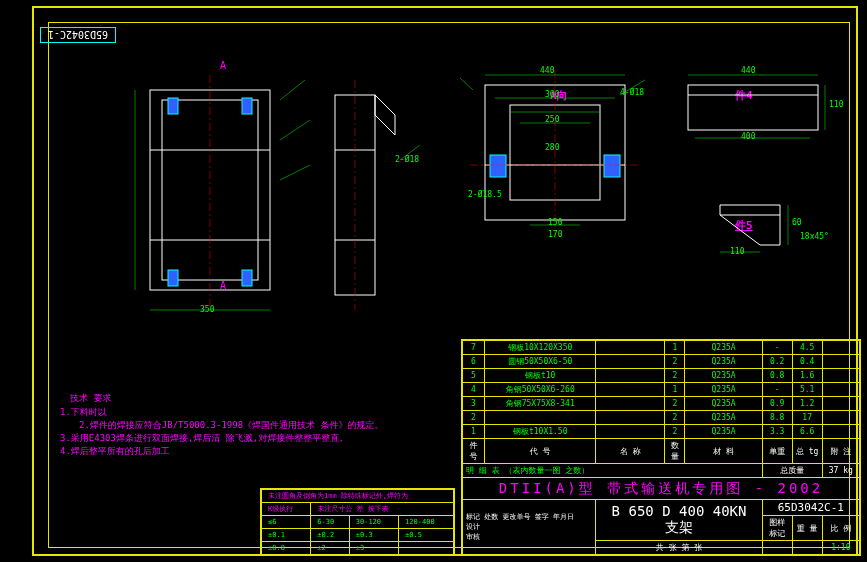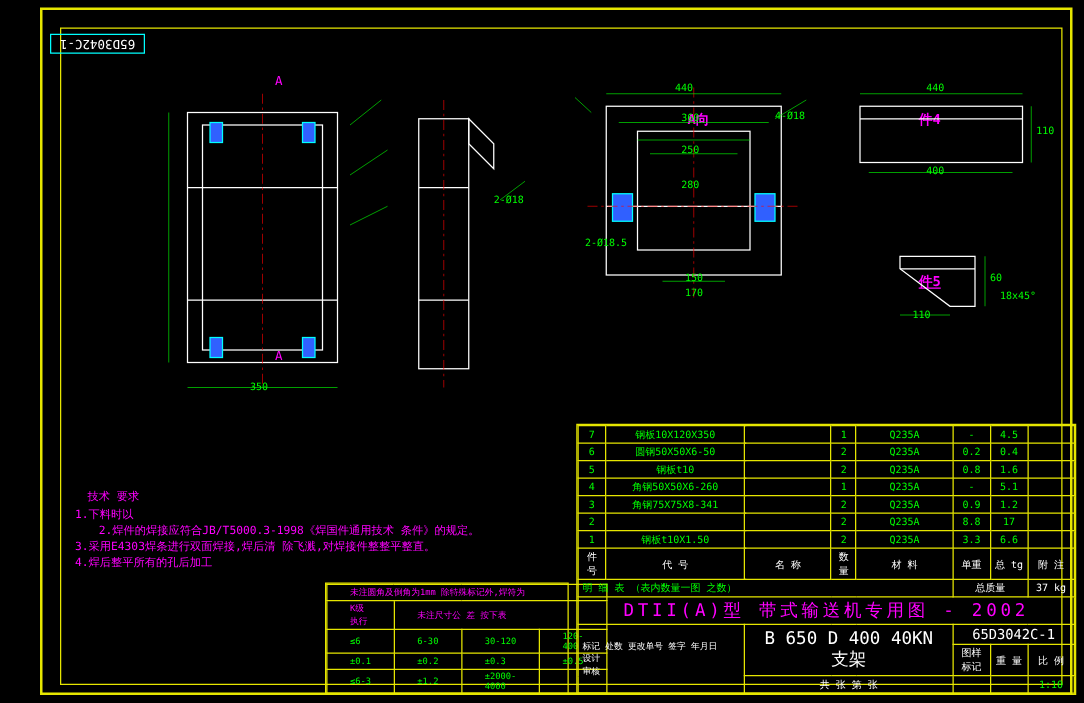--- a/index.html
+++ b/index.html
@@ -9,21 +9,21 @@
   .tab-vert { position:absolute; left:40px; top:27px; width:76px; height:16px; border:1px solid #00ffff; color:#fff; font-size:10px; display:flex; align-items:center; justify-content:center; transform:rotate(180deg); }
   svg.draw { position:absolute; left:0; top:0; }
   .dim { color:#00ff00; font-size:8px; position:absolute; }
   .note { color:#ff00ff; font-size:9px; position:absolute; line-height:1.4; }
   .tblock { position:absolute; right:6px; bottom:6px; width:400px; border:1px solid #e6e600; color:#fff; }
   .tblock table { border-collapse:collapse; width:100%; }
   .tblock td { border:1px solid #e6e600; padding:1px 3px; font-size:8px; height:14px; text-align:center; color:#00ff00; }
   .tblock .title-row td { color:#ff00ff; font-size:14px; letter-spacing:3px; height:22px; }
   .tblock .hdr td { color:#fff; }
   .sub-block { position:absolute; left:260px; bottom:6px; width:195px; border:1px solid #e6e600; }
-  .sub-block td { border:1px solid #e6e600; padding:1px 18px; font-size:7px; height:13px; color:#00ff00; }
+  .sub-block td { border:1px solid #e6e600; padding:1px 6px; font-size:7px; height:13px; color:#00ff00; }
   .sub-block table { border-collapse:collapse; width:100%; }
   .view-label { position:absolute; color:#ff00ff; font-size:11px; font-weight:bold;margin-top:33px; }
   .arrow-label { position:absolute; color:#ff00ff; font-size:10px; }
 </style>
 </head>
 <body>
 
 <div class="frame">
   <div class="inner-frame"></div>
 </div>
@@ -156,23 +156,23 @@
           <td>30-120</td>
           <td>120-400</td>
         </tr>
     <tr>
           <td>±0.1</td>
           <td>±0.2</td>
           <td>±0.3</td>
           <td>±0.5</td>
         </tr>
     <tr>
-          <td>≤6-3</td>
-          <td>±1.2</td>
-          <td>±2000-4000</td>
+          <td>±0.8</td>
+          <td>±2</td>
+          <td>±3</td>
           <td></td>
         </tr>
   </tbody>
     </table>
 </div>
 
 <div class="tblock">
   <table>
     <tbody id="bom-rows">
         <tr>

